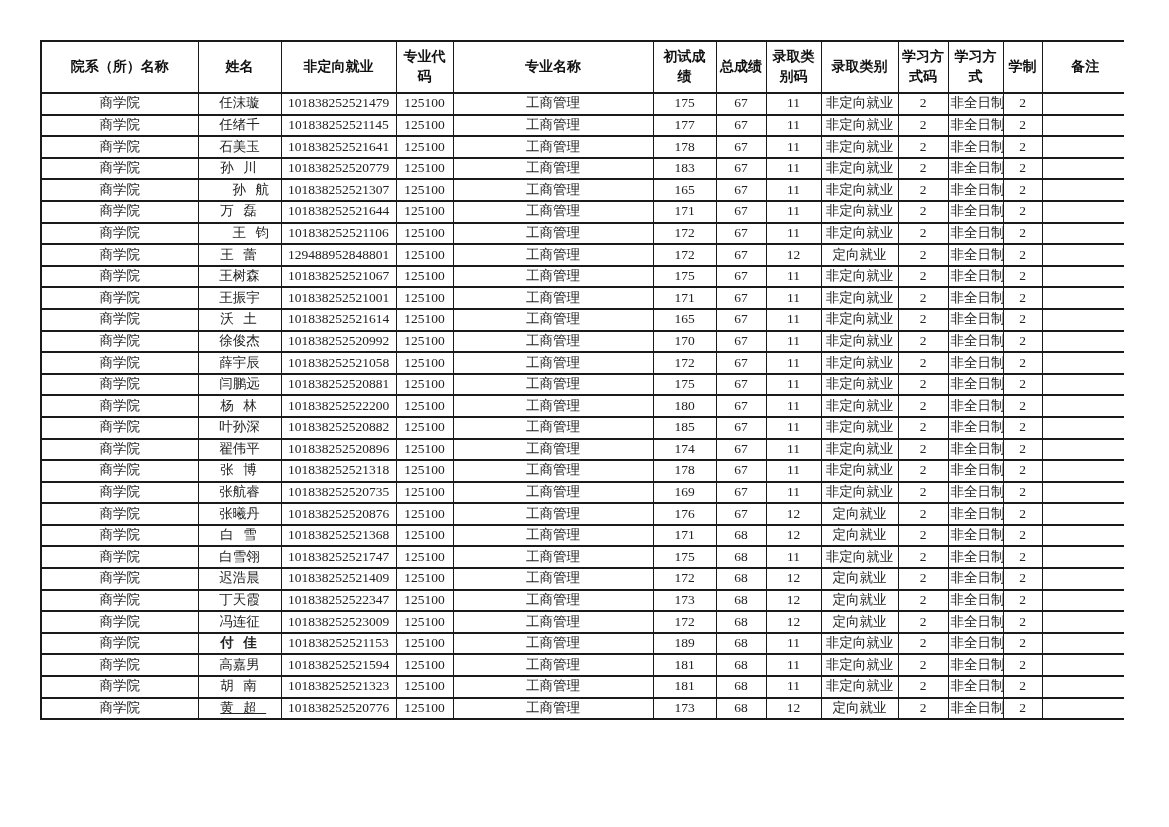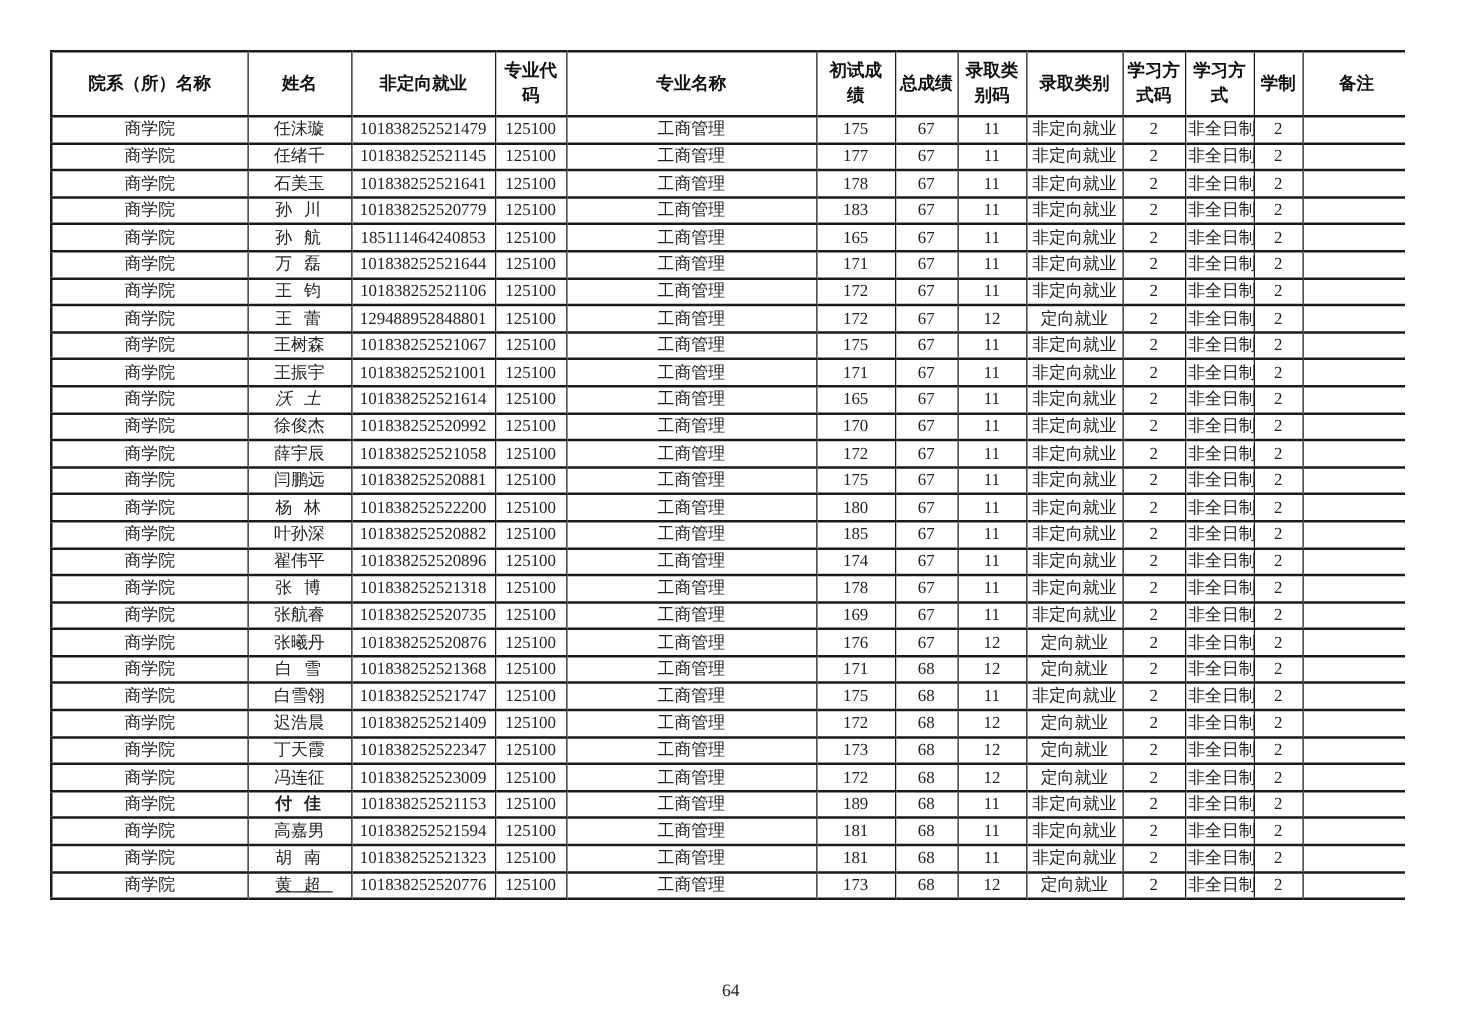--- a/index.html
+++ b/index.html
@@ -164,22 +164,22 @@
           <td>67</td>
           <td>11</td>
           <td>非定向就业</td>
           <td>2</td>
           <td>非全日制</td>
           <td>2</td>
           <td></td>
         </tr>
         <tr>
           <td>商学院</td>
-          <td style="letter-spacing: 0.7em; padding-left: 0.7em;">孙航</td>
-          <td>185111464240853</td>
+          <td style="letter-spacing: 0.7em; padding-left: 0.7em; text-align: right;">孙航</td>
+          <td>101838252521307</td>
           <td>125100</td>
           <td>工商管理</td>
           <td>165</td>
           <td>67</td>
           <td>11</td>
           <td>非定向就业</td>
           <td>2</td>
           <td>非全日制</td>
           <td>2</td>
           <td></td>
@@ -194,21 +194,21 @@
           <td>67</td>
           <td>11</td>
           <td>非定向就业</td>
           <td>2</td>
           <td>非全日制</td>
           <td>2</td>
           <td></td>
         </tr>
         <tr>
           <td>商学院</td>
-          <td style="letter-spacing: 0.7em; padding-left: 0.7em;">王钧</td>
+          <td style="letter-spacing: 0.7em; padding-left: 0.7em; text-align: right;">王钧</td>
           <td>101838252521106</td>
           <td>125100</td>
           <td>工商管理</td>
           <td>172</td>
           <td>67</td>
           <td>11</td>
           <td>非定向就业</td>
           <td>2</td>
           <td>非全日制</td>
           <td>2</td>
@@ -254,21 +254,21 @@
           <td>67</td>
           <td>11</td>
           <td>非定向就业</td>
           <td>2</td>
           <td>非全日制</td>
           <td>2</td>
           <td></td>
         </tr>
         <tr>
           <td>商学院</td>
-          <td style="letter-spacing: 0.7em; padding-left: 0.7em; font-style: italic;">沃土</td>
+          <td style="letter-spacing: 0.7em; padding-left: 0.7em;">沃土</td>
           <td>101838252521614</td>
           <td>125100</td>
           <td>工商管理</td>
           <td>165</td>
           <td>67</td>
           <td>11</td>
           <td>非定向就业</td>
           <td>2</td>
           <td>非全日制</td>
           <td>2</td>
@@ -540,15 +540,14 @@
           <td>12</td>
           <td>定向就业</td>
           <td>2</td>
           <td>非全日制</td>
           <td>2</td>
           <td></td>
         </tr>
       </tbody>
   </table>
 
-  <div class="page-number">64</div>
 
 </div>
 
 </body></html>

